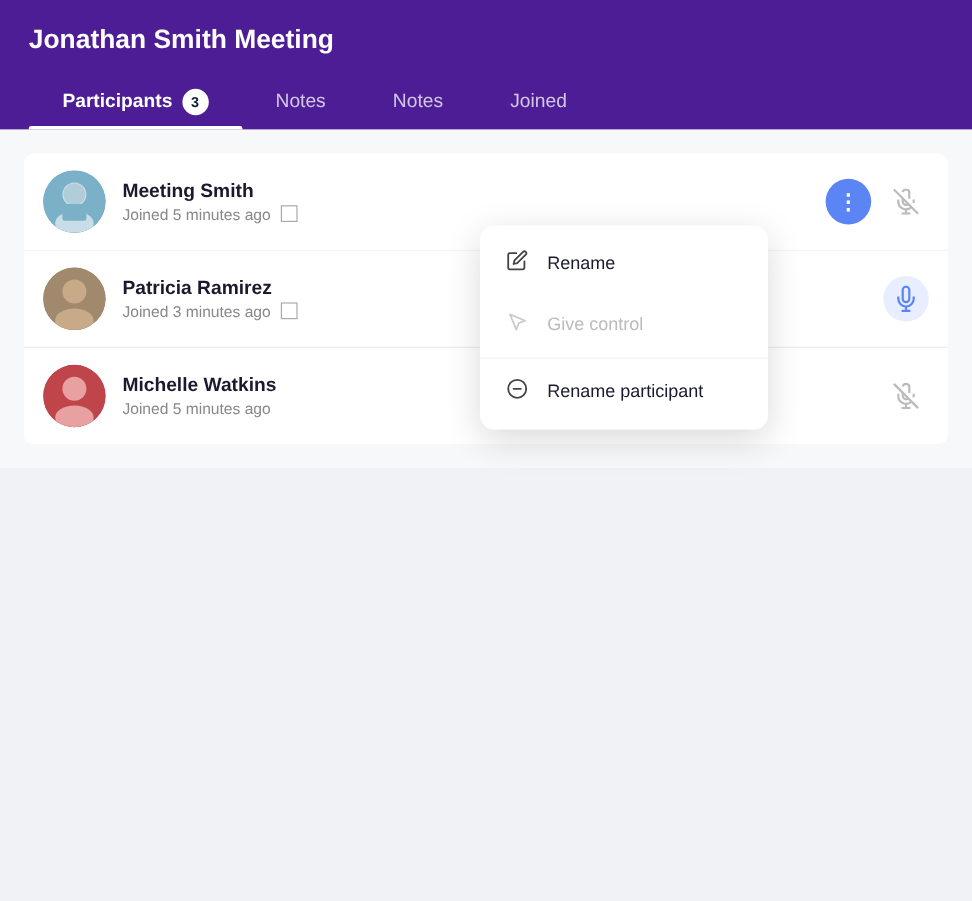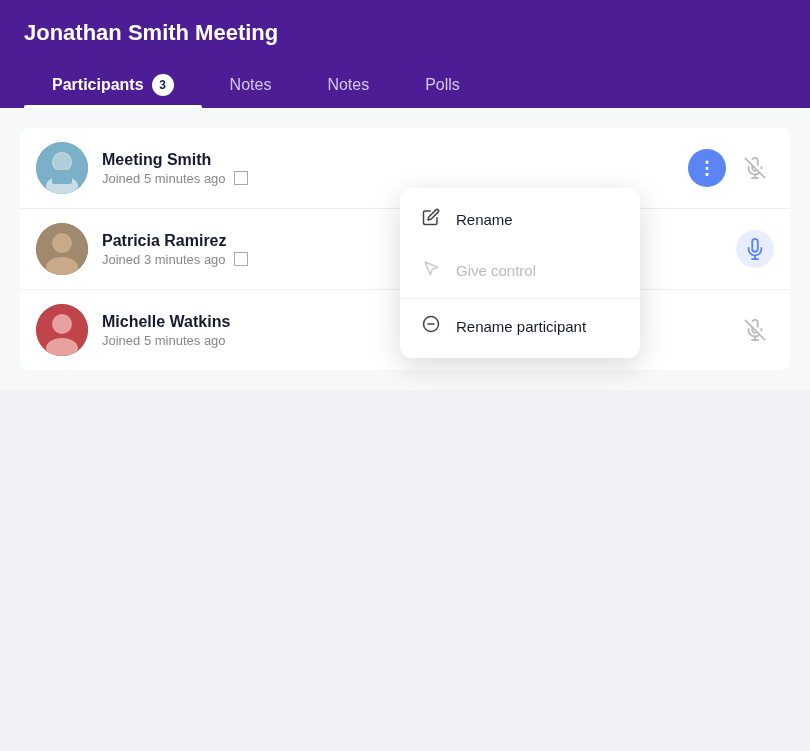--- a/index.html
+++ b/index.html
@@ -280,21 +280,21 @@
       <span>Participants</span>
       <span class="tab-badge">3</span>
     </div>
     <div class="tab">
       <span>Notes</span>
     </div>
     <div class="tab">
       <span>Notes</span>
     </div>
     <div class="tab">
-      <span>Polls</span>
+      <span>Joined</span>
     </div>
   </div>
 </div>
 
 <div class="content">
 
   <div class="participant-list">
 
     <div class="participant-row" style="position:relative;">
       <div class="avatar avatar-js">

